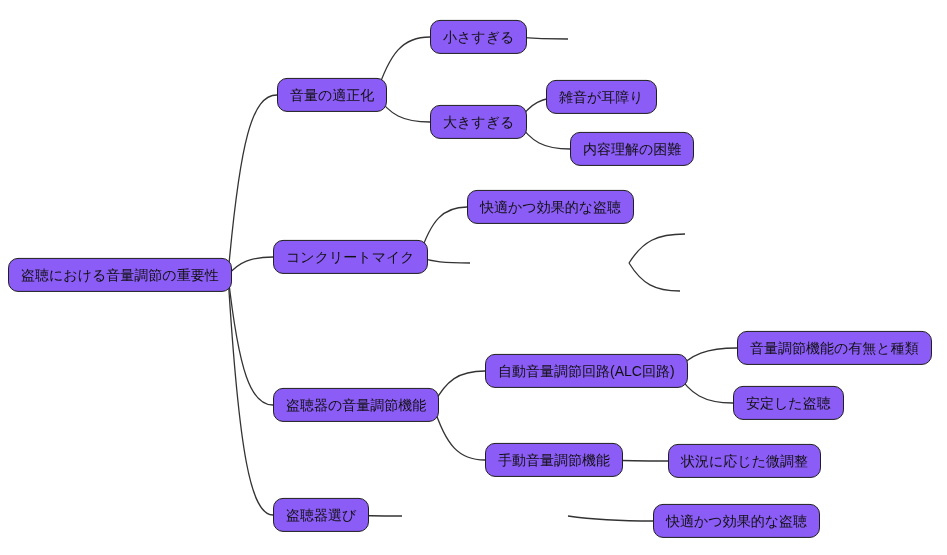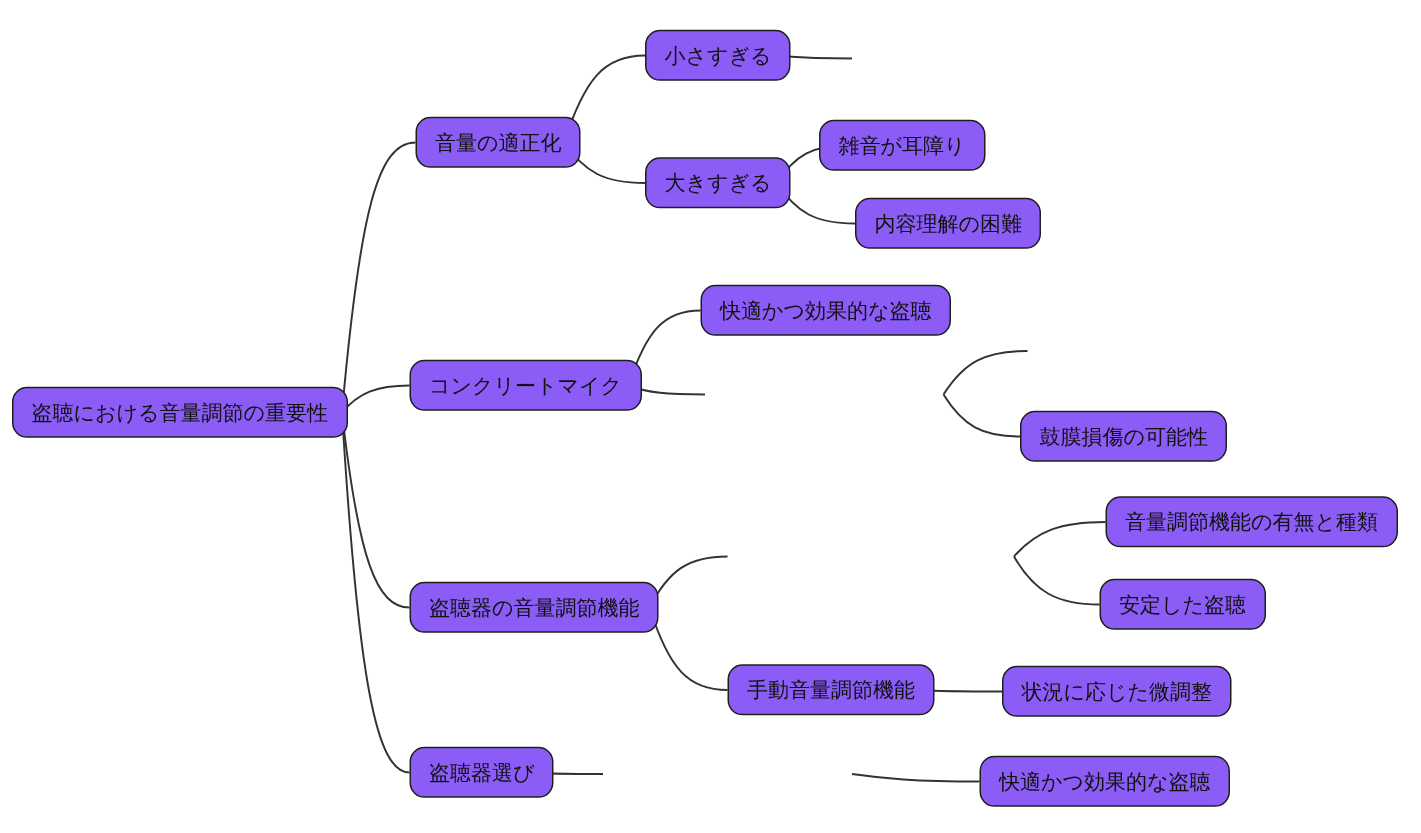--- a/index.html
+++ b/index.html
@@ -72,23 +72,23 @@
   <div class="node" style="left:8px;   top:275px;">盗聴における音量調節の重要性</div>
 
   <div class="node" style="left:277px; top:95px;">音量の適正化</div>
   <div class="node" style="left:273px; top:257px;">コンクリートマイク</div>
   <div class="node" style="left:273px; top:405px;">盗聴器の音量調節機能</div>
   <div class="node" style="left:273px; top:515px;">盗聴器選び</div>
 
   <div class="node" style="left:430px; top:37px;">小さすぎる</div>
   <div class="node" style="left:430px; top:122px;">大きすぎる</div>
   <div class="node" style="left:467px; top:207px;">快適かつ効果的な盗聴</div>
+  <div class="node" style="left:485px; top:371px;">自動音量調節回路(ALC回路)</div>
   <div class="node" style="left:485px; top:460px;">手動音量調節機能</div>
 
   <div class="node" style="left:546px; top:97px;">雑音が耳障り</div>
   <div class="node" style="left:570px; top:149px;">内容理解の困難</div>
-  <div class="node" style="left:680px; top:291px;">鼓膜損傷の可能性</div>
   <div class="node" style="left:737px; top:348px;">音量調節機能の有無と種類</div>
   <div class="node" style="left:733px; top:403px;text-align:center;">安定した盗聴</div>
   <div class="node" style="left:668px; top:461px;">状況に応じた微調整</div>
   <div class="node" style="left:653px; top:521px;">快適かつ効果的な盗聴</div>
 
 </div>
 
 </body></html>

